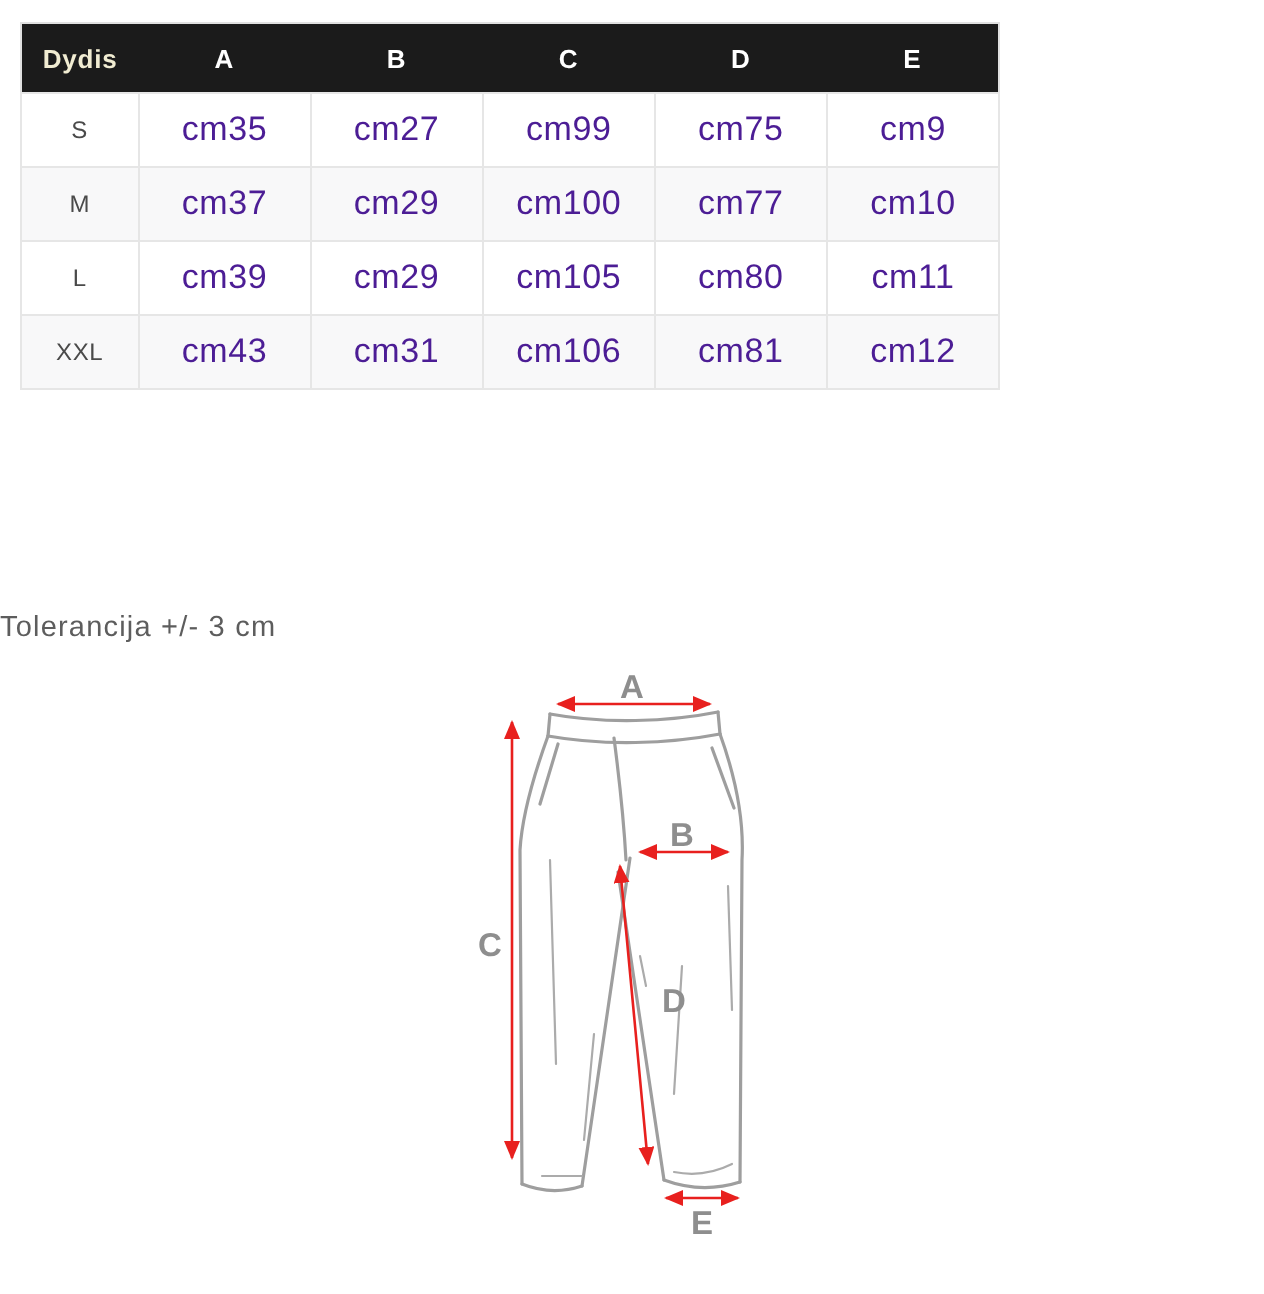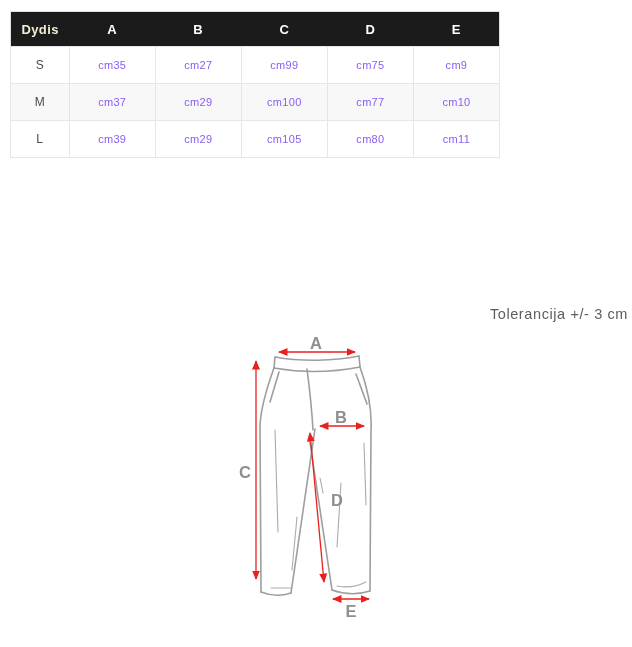--- a/index.html
+++ b/index.html
@@ -15,27 +15,27 @@
   }
   .size-table col.c-size{width:12%;}
   .size-table col.c-meas{width:17.6%;}
   .size-table th{
     background:#1b1b1b;color:#ffffff;font-size:13px;font-weight:bold;
     height:32px;text-align:center;letter-spacing:.4px;border:none;
   }
   .size-table th.dydis{color:#f1ecd2;}
   .size-table td{
     border:1px solid #e6e6e6;height:34px;text-align:center;
-    font-size:11px;color:#8b5cf6;letter-spacing:.3px;background:#ffffff;
+    font-size:17px;color:#4c1d95;letter-spacing:.3px;background:#ffffff;
   }
   .size-table td.size-cell{font-size:12px;color:#4a4a4a;}
   .size-table tbody tr:nth-child(even) td{background:#f8f8f9;}
   
   .tolerance-note{
-    position:absolute;left:0;top:306px;width:628px;text-align:right;
+    position:absolute;left:0;top:306px;width:628px;text-align:left;
     font-size:14.5px;color:#5d5d5d;letter-spacing:.6px;
   }
   svg.pants{position:absolute;left:230px;top:332px;}
   .outline{stroke:#9e9e9e;stroke-width:1.6;fill:none;stroke-linecap:round;}
   .crease{stroke:#ababab;stroke-width:1.1;fill:none;stroke-linecap:round;}
   .arrow{stroke-width:1.3;fill:none;}
   .mlabel{font-family:"Liberation Sans",sans-serif;font-size:16.5px;font-weight:bold;}
 </style>
 </head>
 <body>
@@ -79,20 +79,28 @@
           <td>cm10</td>
         </tr>
         <tr>
           <td class="size-cell">L</td>
           <td>cm39</td>
           <td>cm29</td>
           <td>cm105</td>
           <td>cm80</td>
           <td>cm11</td>
         </tr>
+        <tr>
+          <td class="size-cell">XXL</td>
+          <td>cm43</td>
+          <td>cm31</td>
+          <td>cm106</td>
+          <td>cm81</td>
+          <td>cm12</td>
+        </tr>
       </tbody>
   </table>
 
   <div class="tolerance-note">Tolerancija +/- 3 cm</div>
 
   <svg class="pants" width="150" height="292" viewBox="230 332 150 292" xmlns="http://www.w3.org/2000/svg">
     <defs>
       <marker id="ah" markerWidth="10" markerHeight="9" refX="8.5" refY="4" orient="auto-start-reverse" markerUnits="userSpaceOnUse">
         <path d="M0,0 L9.5,4 L0,8 z" fill="#e8201e"></path>
       </marker>

